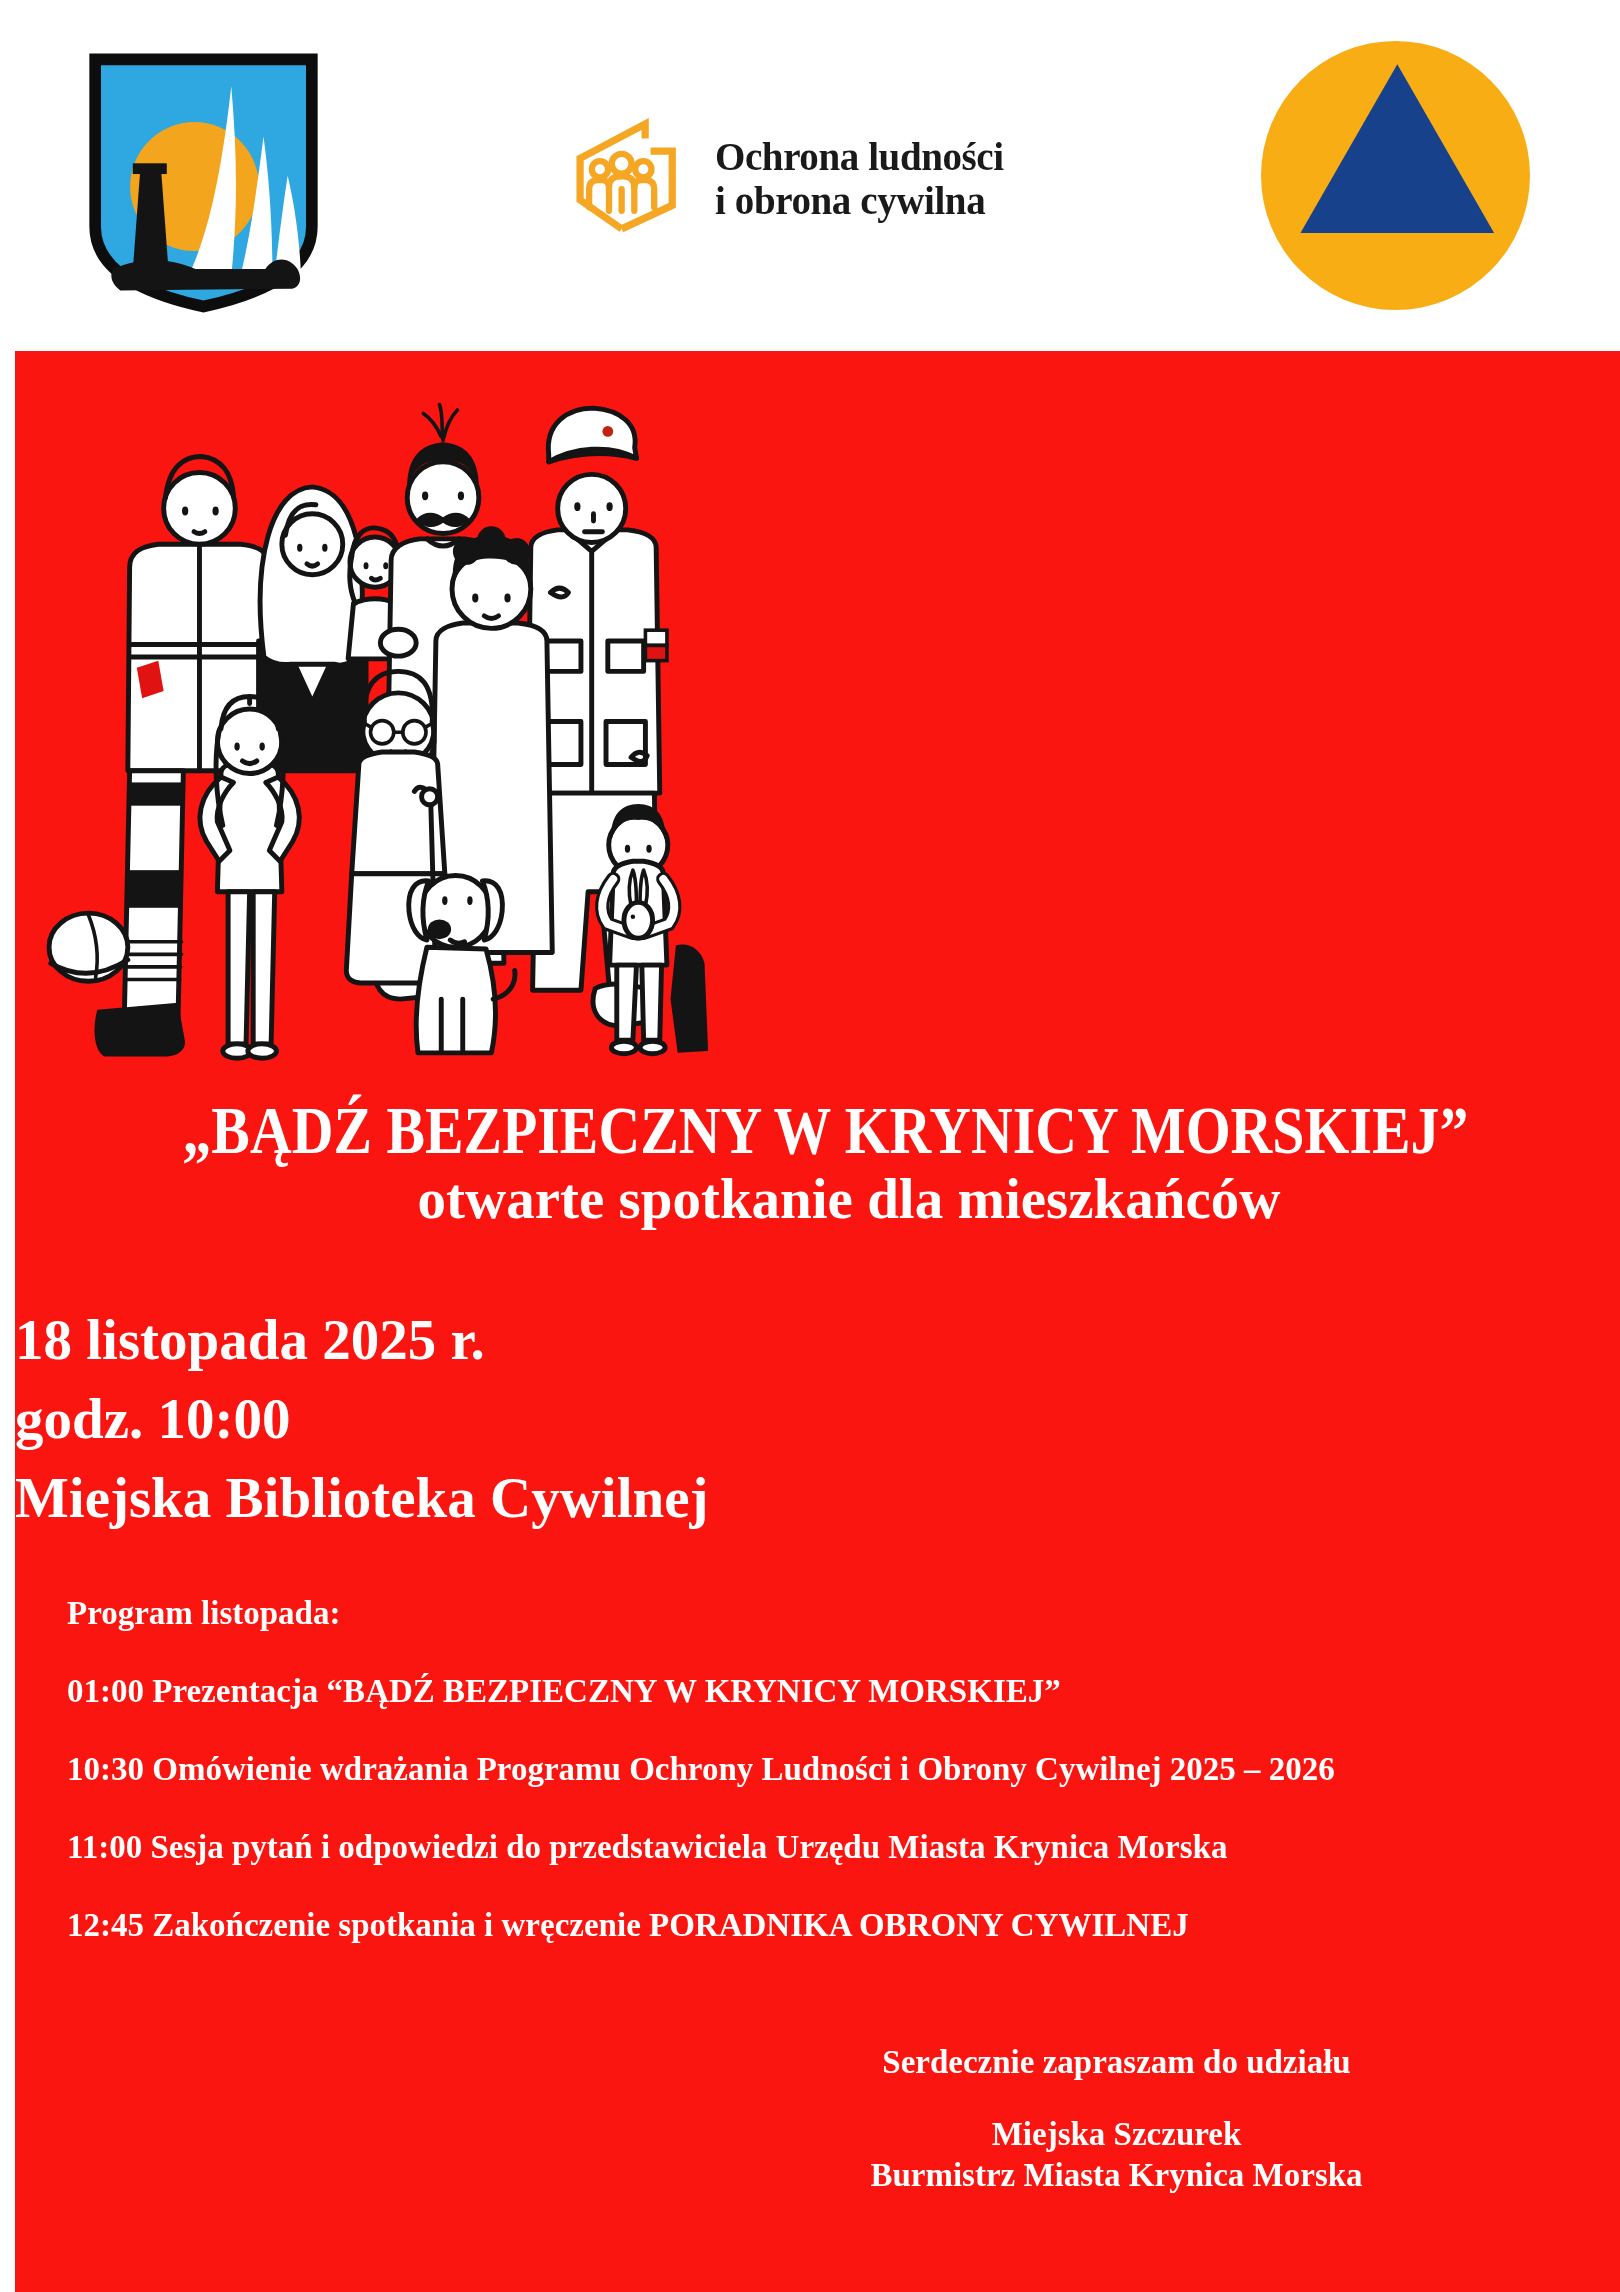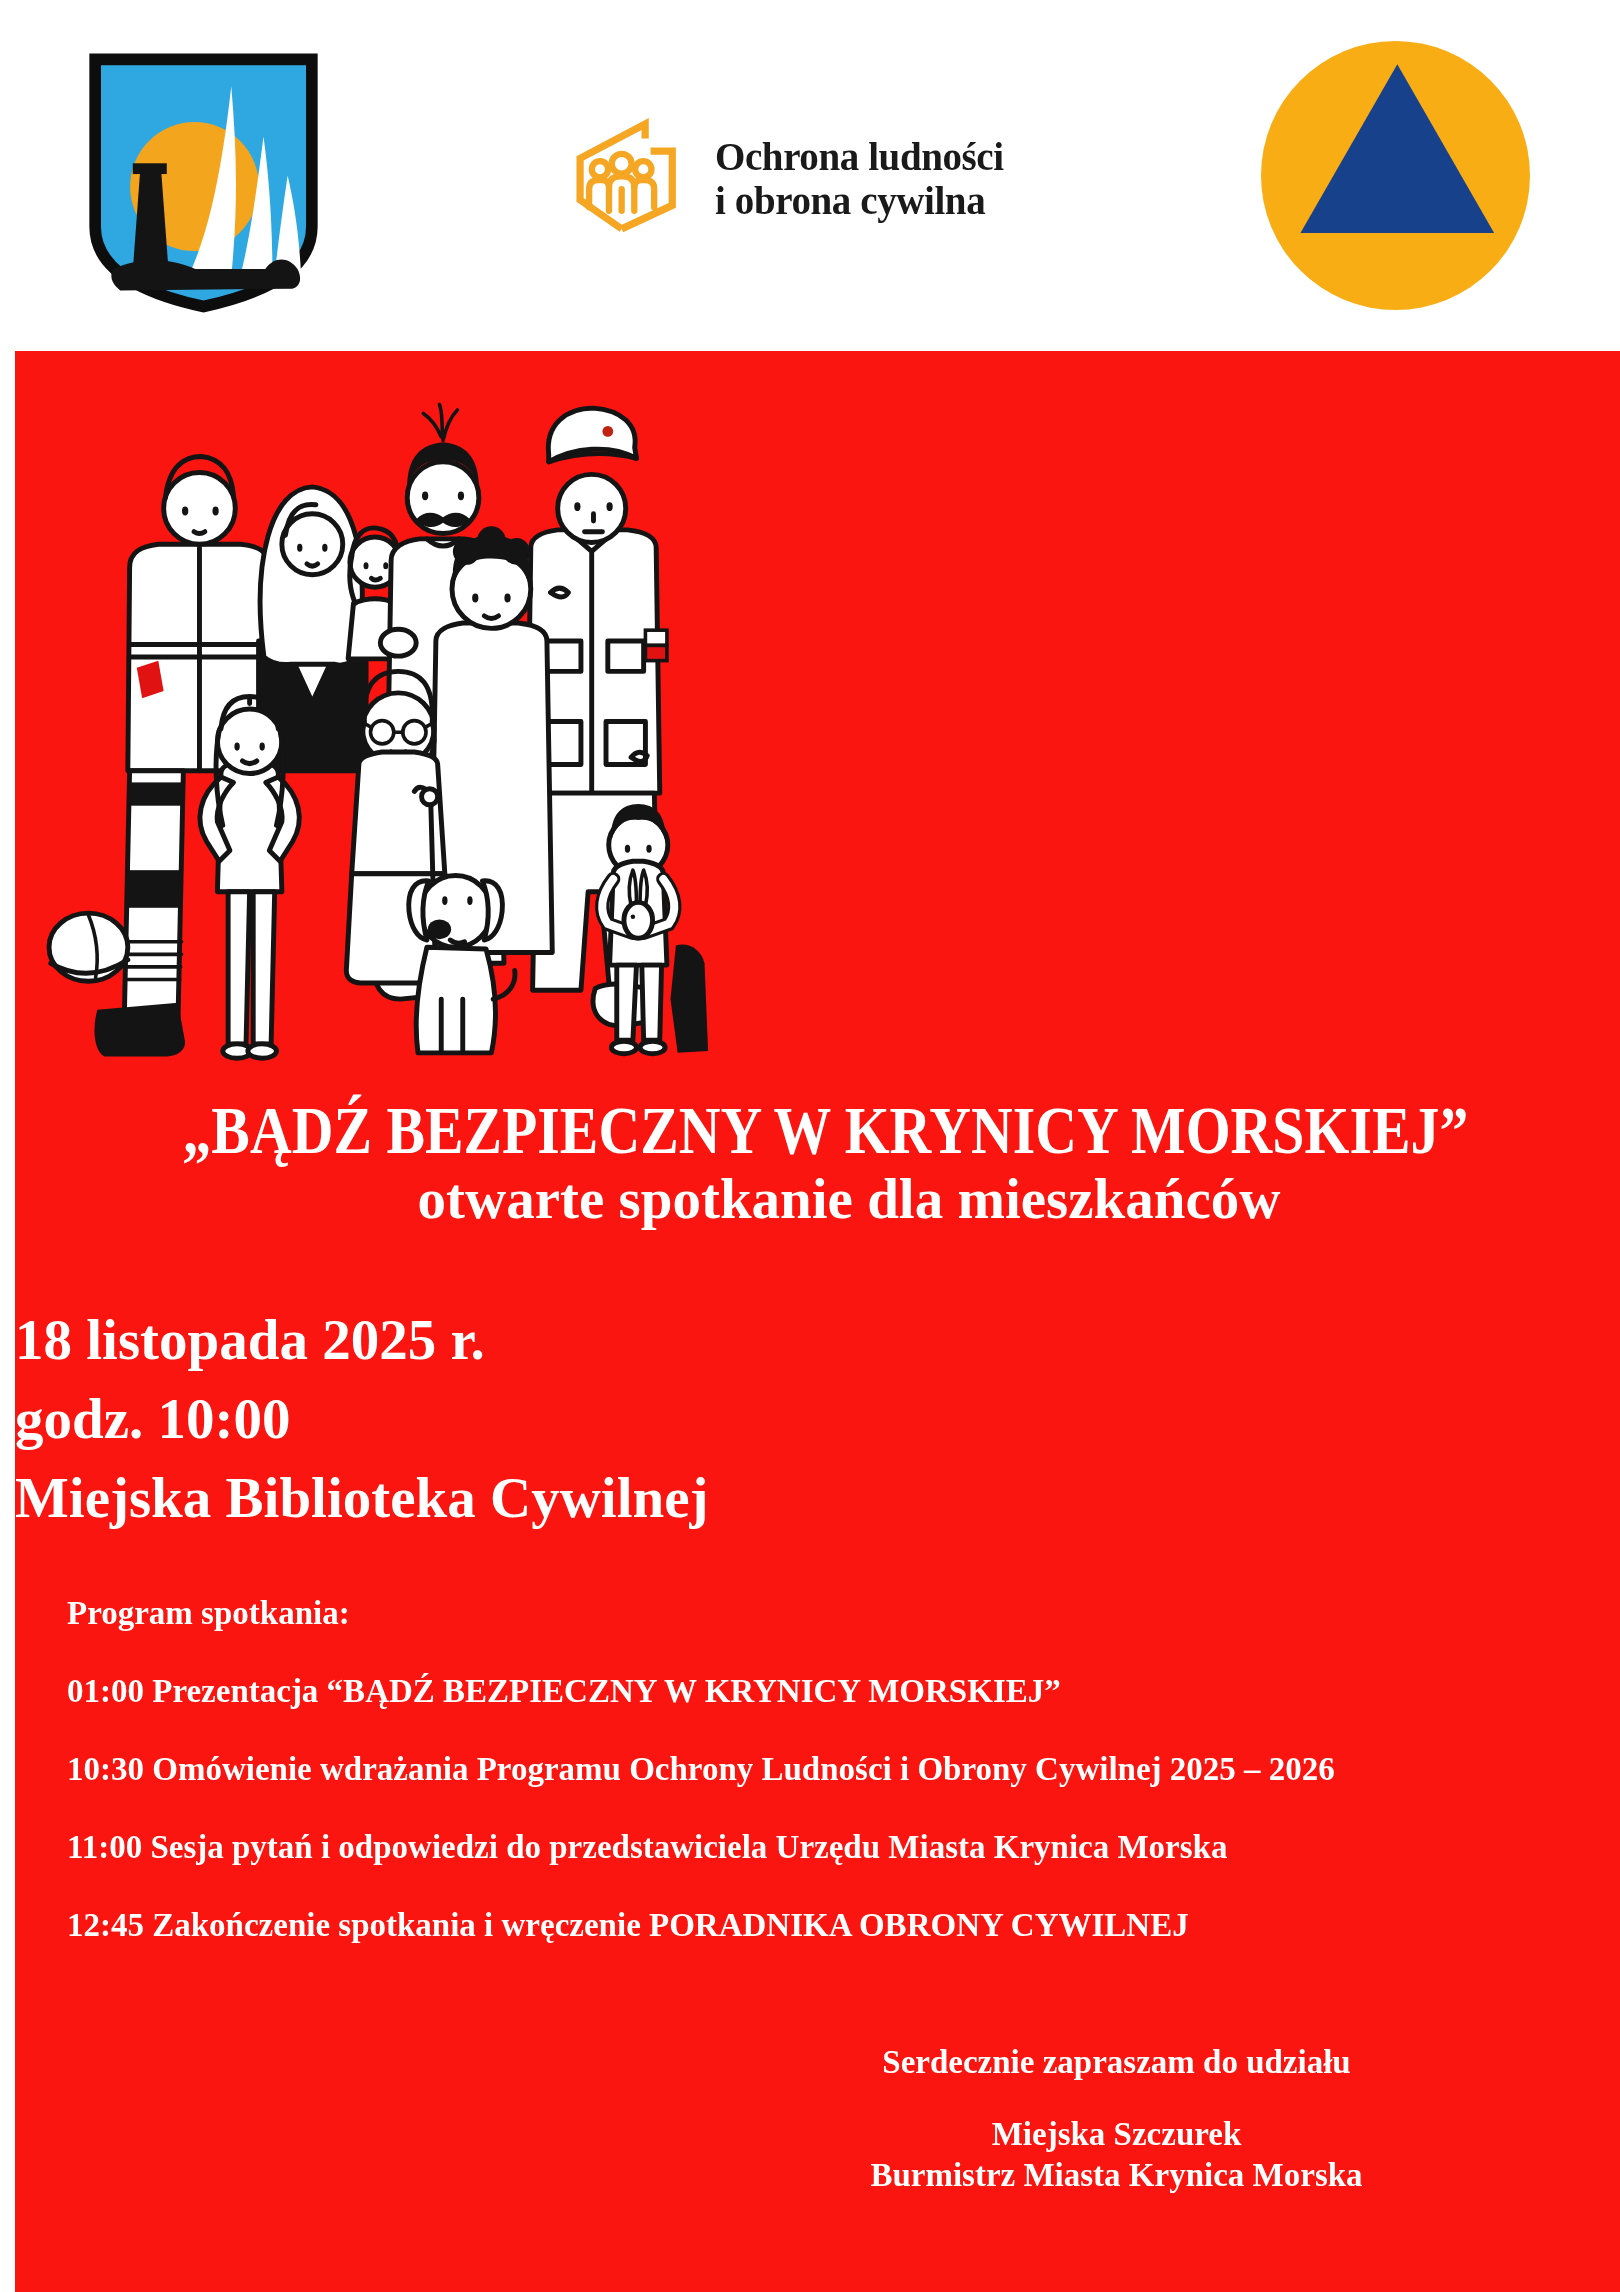--- a/index.html
+++ b/index.html
@@ -260,21 +260,21 @@
     </div>
     <div class="abs subtitle-row white-text" style="top:815px">otwarte spotkanie dla mieszkańców</div>
 
     <div class="abs event-block white-text" style="top:949px">
       <div>18 listopada 2025 r.</div>
       <div>godz. 10:00</div>
       <div>Miejska Biblioteka Cywilnej</div>
     </div>
 
     <div class="abs program-block white-text" style="top:1223px">
-      <div class="program-line">Program spotkania:</div>
+      <div class="program-line">Program listopada:</div>
       <div class="program-line">01:00 Prezentacja “BĄDŹ BEZPIECZNY W KRYNICY MORSKIEJ”</div>
       <div class="program-line">10:30 Omówienie wdrażania Programu Ochrony Ludności i Obrony Cywilnej 2025 – 2026</div>
       <div class="program-line">11:00 Sesja pytań i odpowiedzi do przedstawiciela Urzędu Miasta Krynica Morska</div>
       <div class="program-line">12:45 Zakończenie spotkania i wręczenie PORADNIKA OBRONY CYWILNEJ</div>
     </div>
 
     <div class="abs closing-invite white-text" style="top:1693px">Serdecznie zapraszam do udziału</div>
     <div class="abs closing-sig white-text" style="top:1763px">
       <div>Miejska Szczurek</div>
       <div>Burmistrz Miasta Krynica Morska</div>

